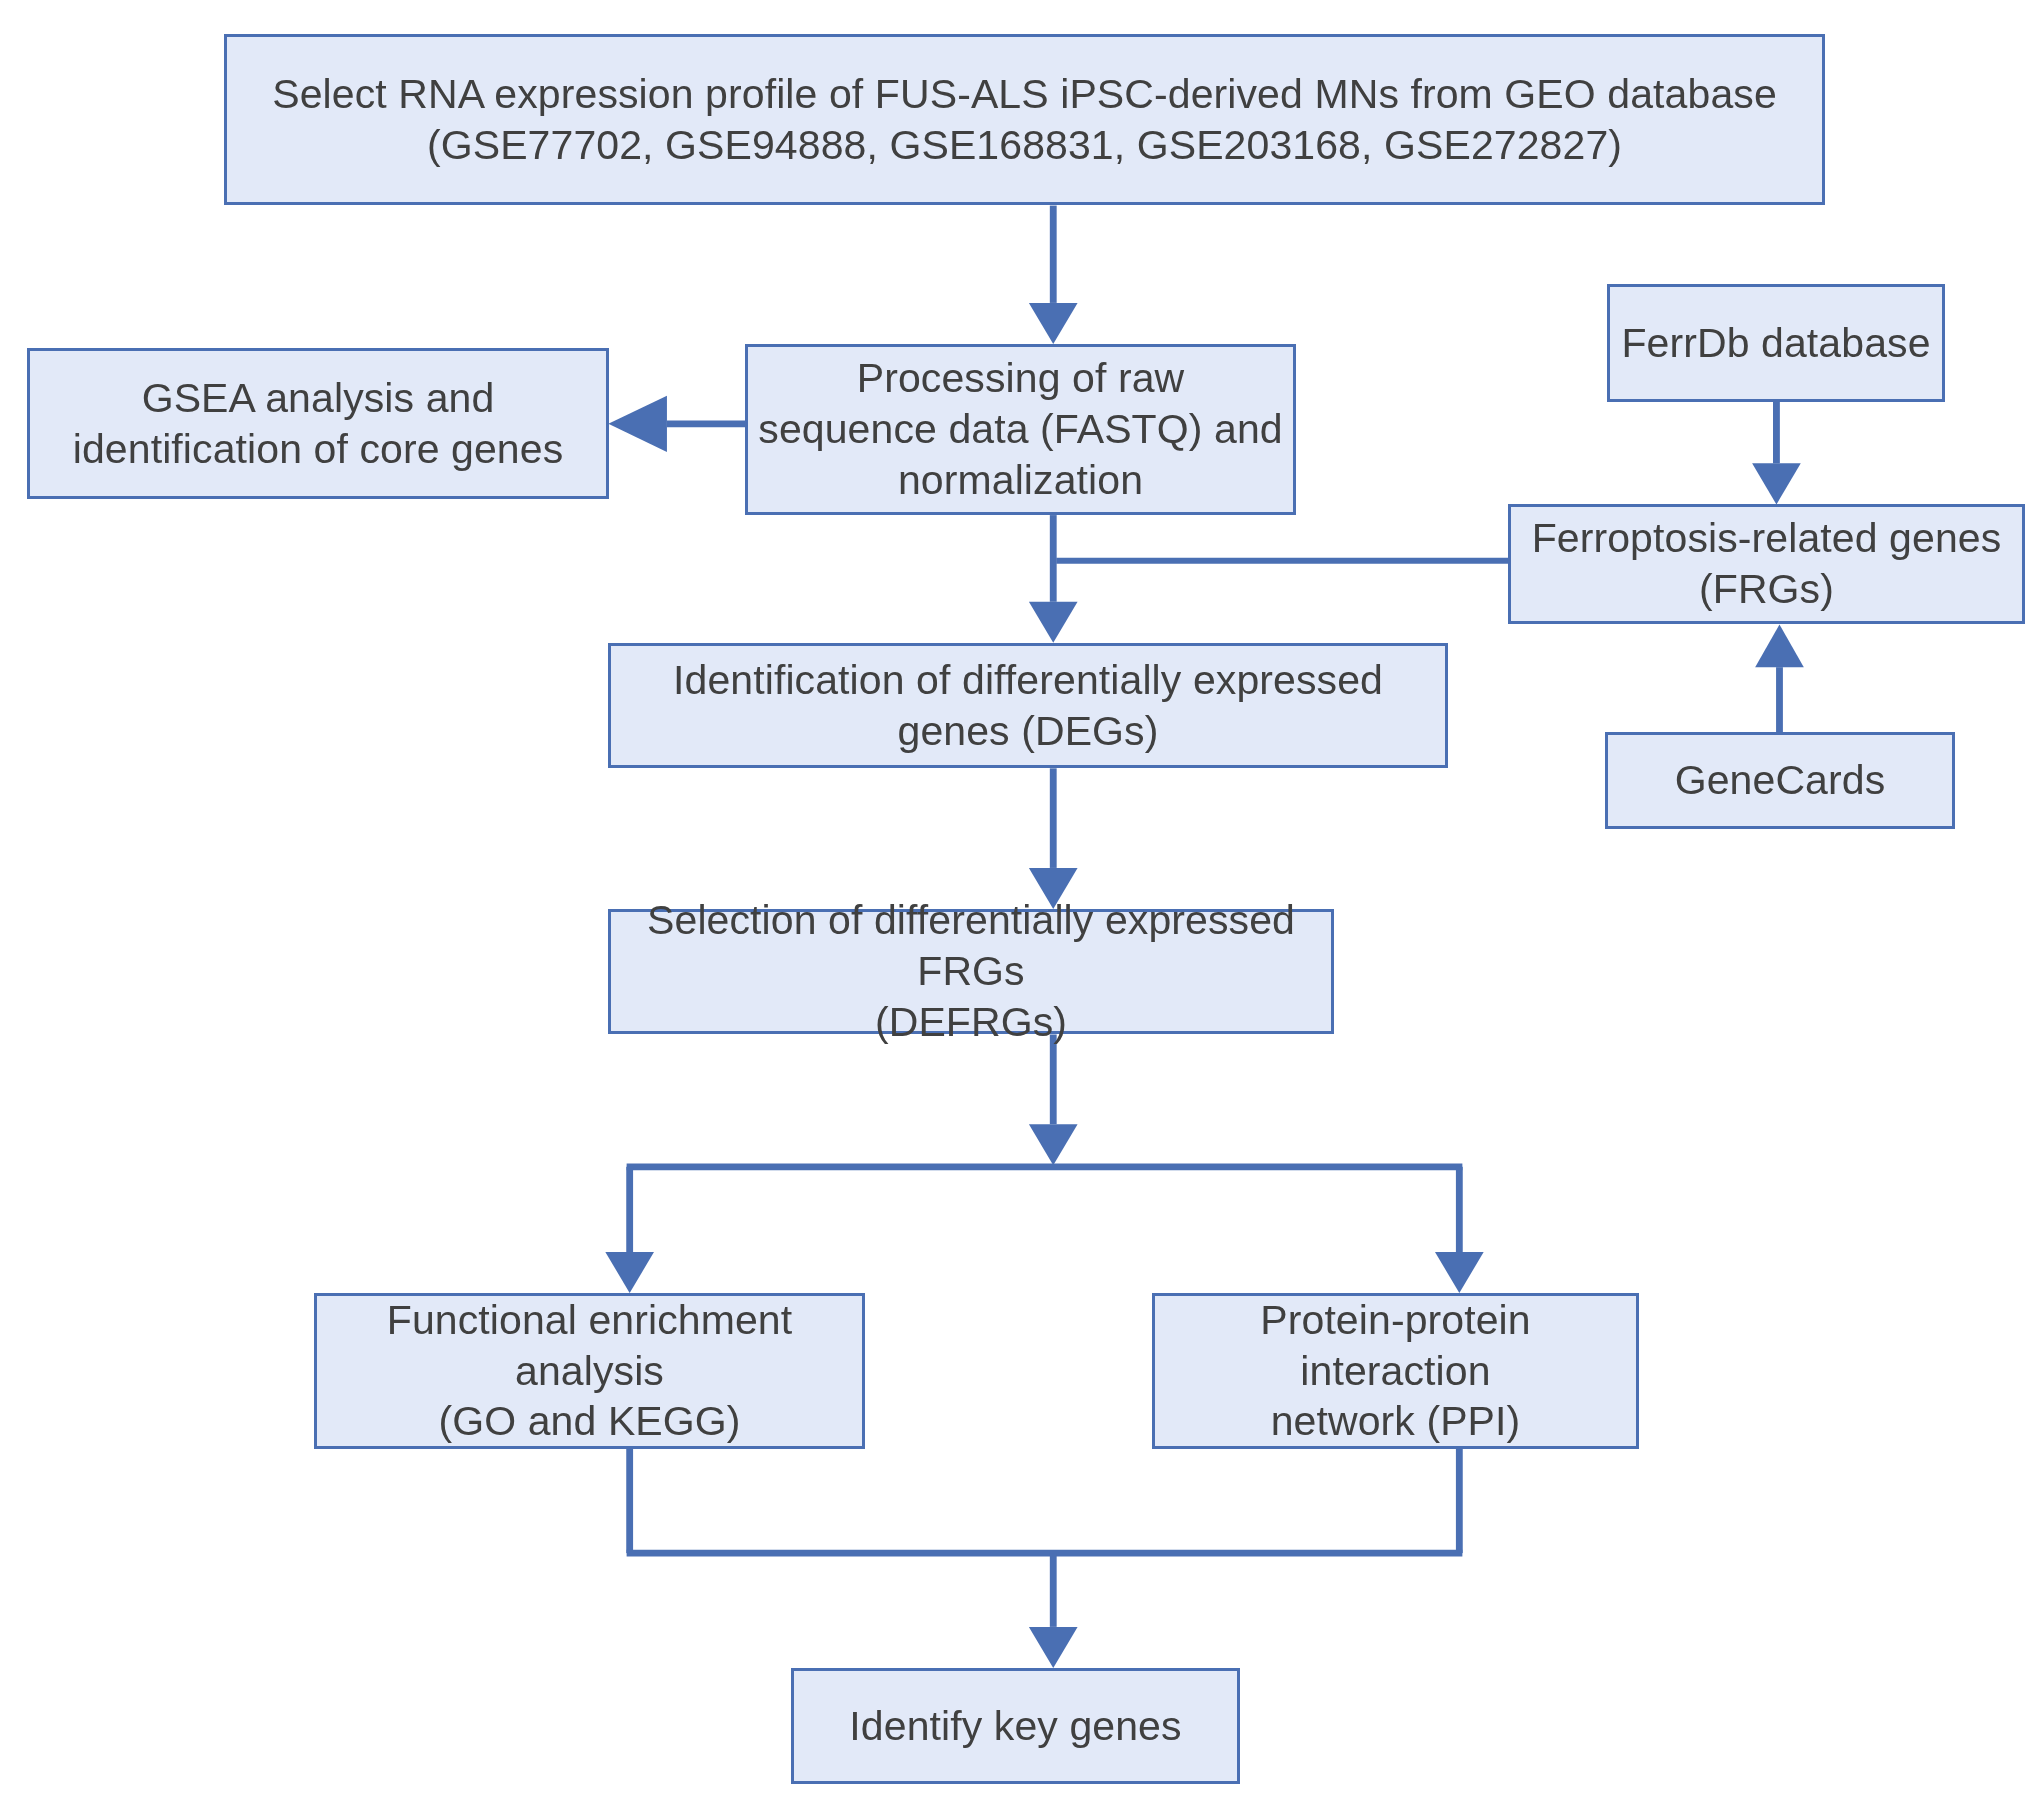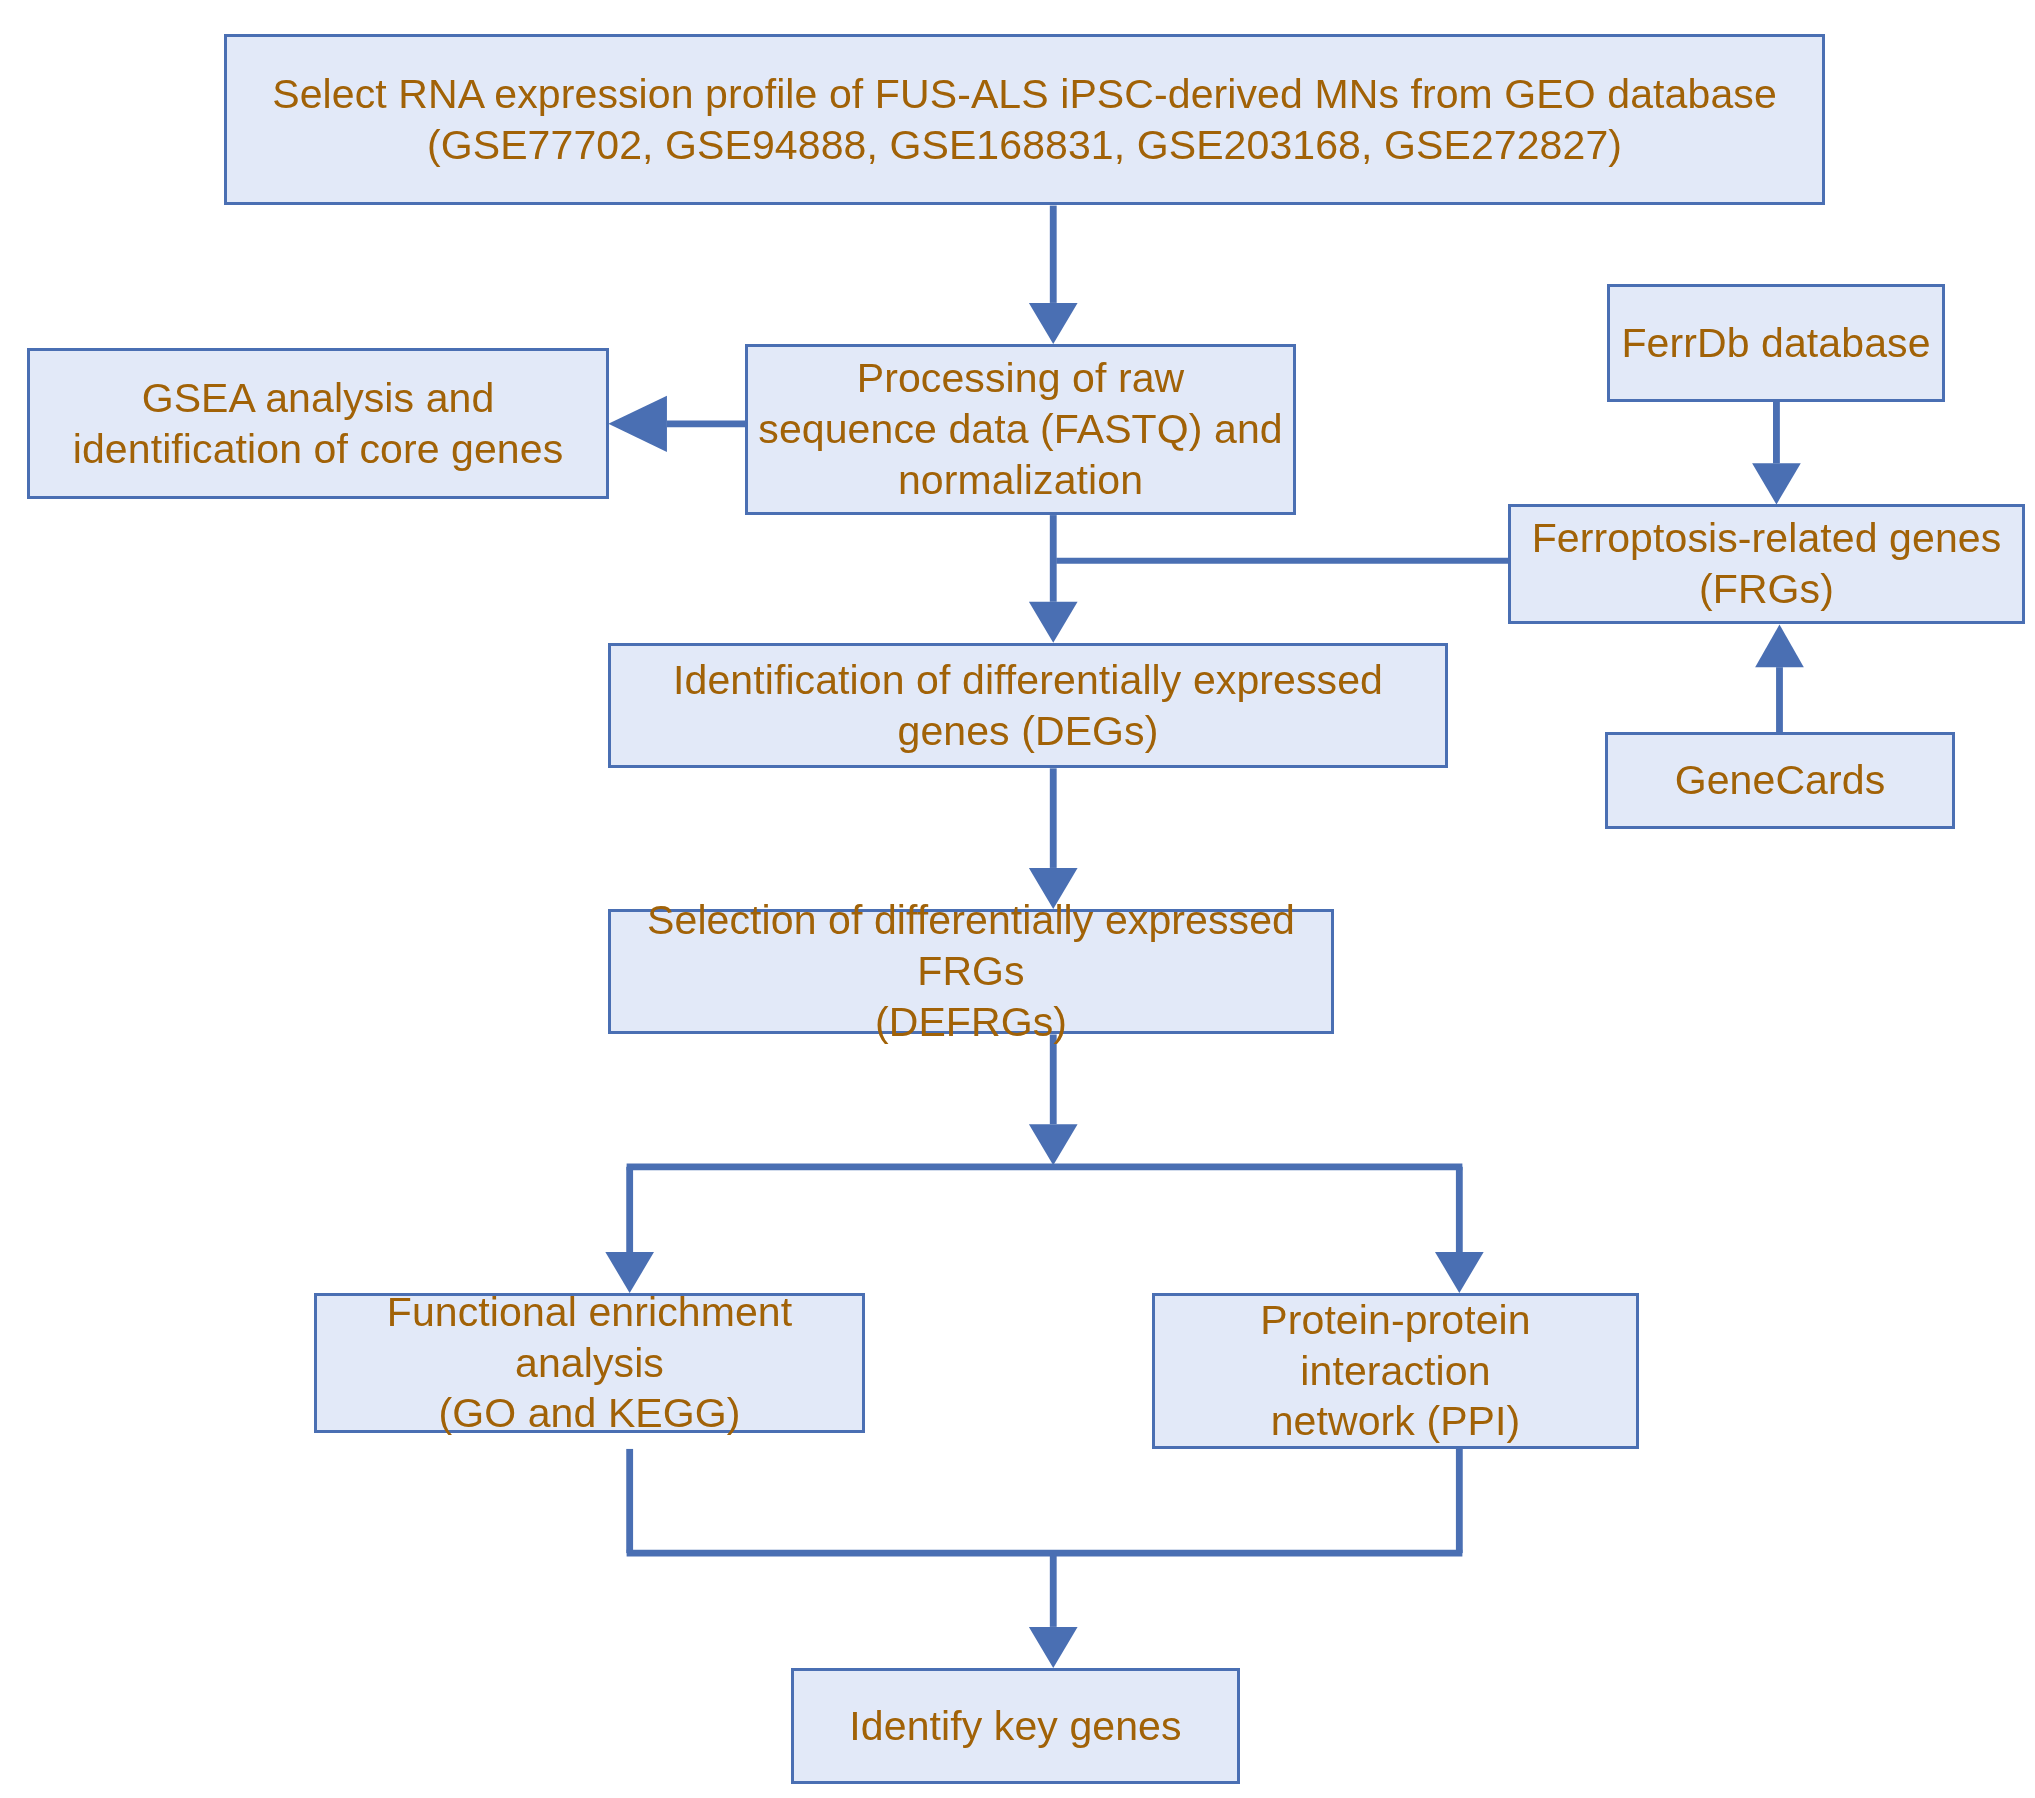--- a/index.html
+++ b/index.html
@@ -29,42 +29,42 @@
   }
   .node-box {
     position: absolute;
     box-sizing: border-box;
     background: #e2e9f8;
     border: 3.8px solid #4a6fb3;
     display: flex;
     align-items: center;
     justify-content: center;
     text-align: center;
-    color: #a16207;
+    color: #404040;
     line-height: 1.24;
     font-weight: 400;
     letter-spacing: 0.1px;
     white-space: pre-line;
     padding: 3px 7.6px;
   }
   .node-text {
     display: block;
     width: 100%;
     white-space: pre-line;
   }
   
   #node-geo-selection   { left: 224px;  top: 34px;   width: 1601px; height: 171px; font-size: 41px; }
   #node-gsea            { left: 27px;   top: 348px;  width: 582px;  height: 151px; font-size: 41px; }
   #node-processing      { left: 745px;  top: 344px;  width: 551px;  height: 171px; font-size: 41px; }
   #node-ferrdb          { left: 1607px; top: 284px;  width: 338px;  height: 118px; font-size: 41px; align-items: center; }
   #node-frgs            { left: 1508px; top: 504px;  width: 517px;  height: 120px; font-size: 41px; }
   #node-genecards       { left: 1605px; top: 732px;  width: 350px;  height: 97px; font-size: 41px; }
   #node-degs            { left: 608px;  top: 643px;  width: 840px; height: 125px; font-size: 41px; }
   #node-defrgs          { left: 608px;  top: 909px; width: 726px; height: 125px; font-size: 41px; }
-  #node-functional      { left: 314px;  top: 1293px; width: 551px;  height: 140px; font-size: 41px; }
+  #node-functional      { left: 314px;  top: 1293px; width: 551px;  height: 156px; font-size: 41px; }
   #node-ppi             { left: 1152px; top: 1293px; width: 487px;  height: 156px; font-size: 41px; }
   #node-keygenes        { left: 791px; top: 1668px; width: 449px;  height: 116px; font-size: 41px; }
 </style>
 </head>
 <body>
 
 <div id="flowchart-root">
 
   <svg id="flow-svg" viewBox="0 0 2676 2365" aria-hidden="true">
     <defs>

